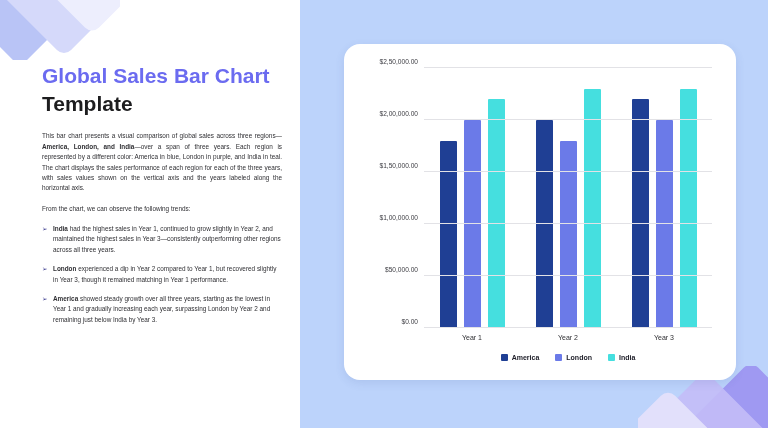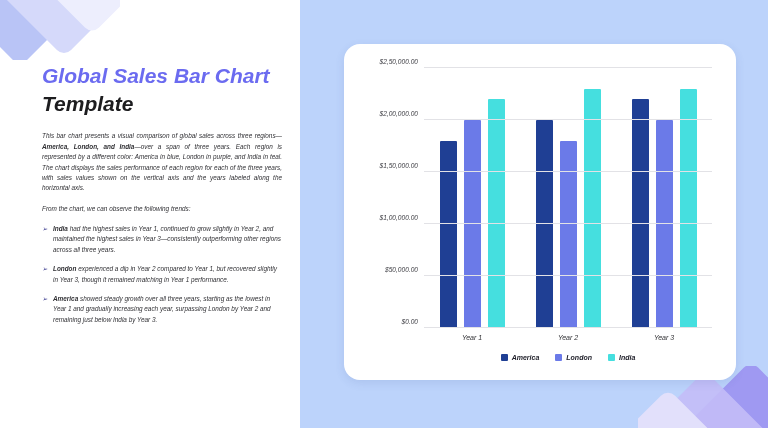--- a/index.html
+++ b/index.html
@@ -12,21 +12,20 @@
     font-family: "Liberation Sans", sans-serif;
     background: #ffffff;
     overflow: hidden;
   }
   .slide {
     position: relative;
     width: 768px;
     height: 428px;
     background: #ffffff;
     overflow: hidden;
-    font-style: italic;
   }
   
   .right-panel {
     position: absolute;
     left: 300px;
     top: 0;
     width: 468px;
     height: 432px;
     background: #bcd3fb;
   }

